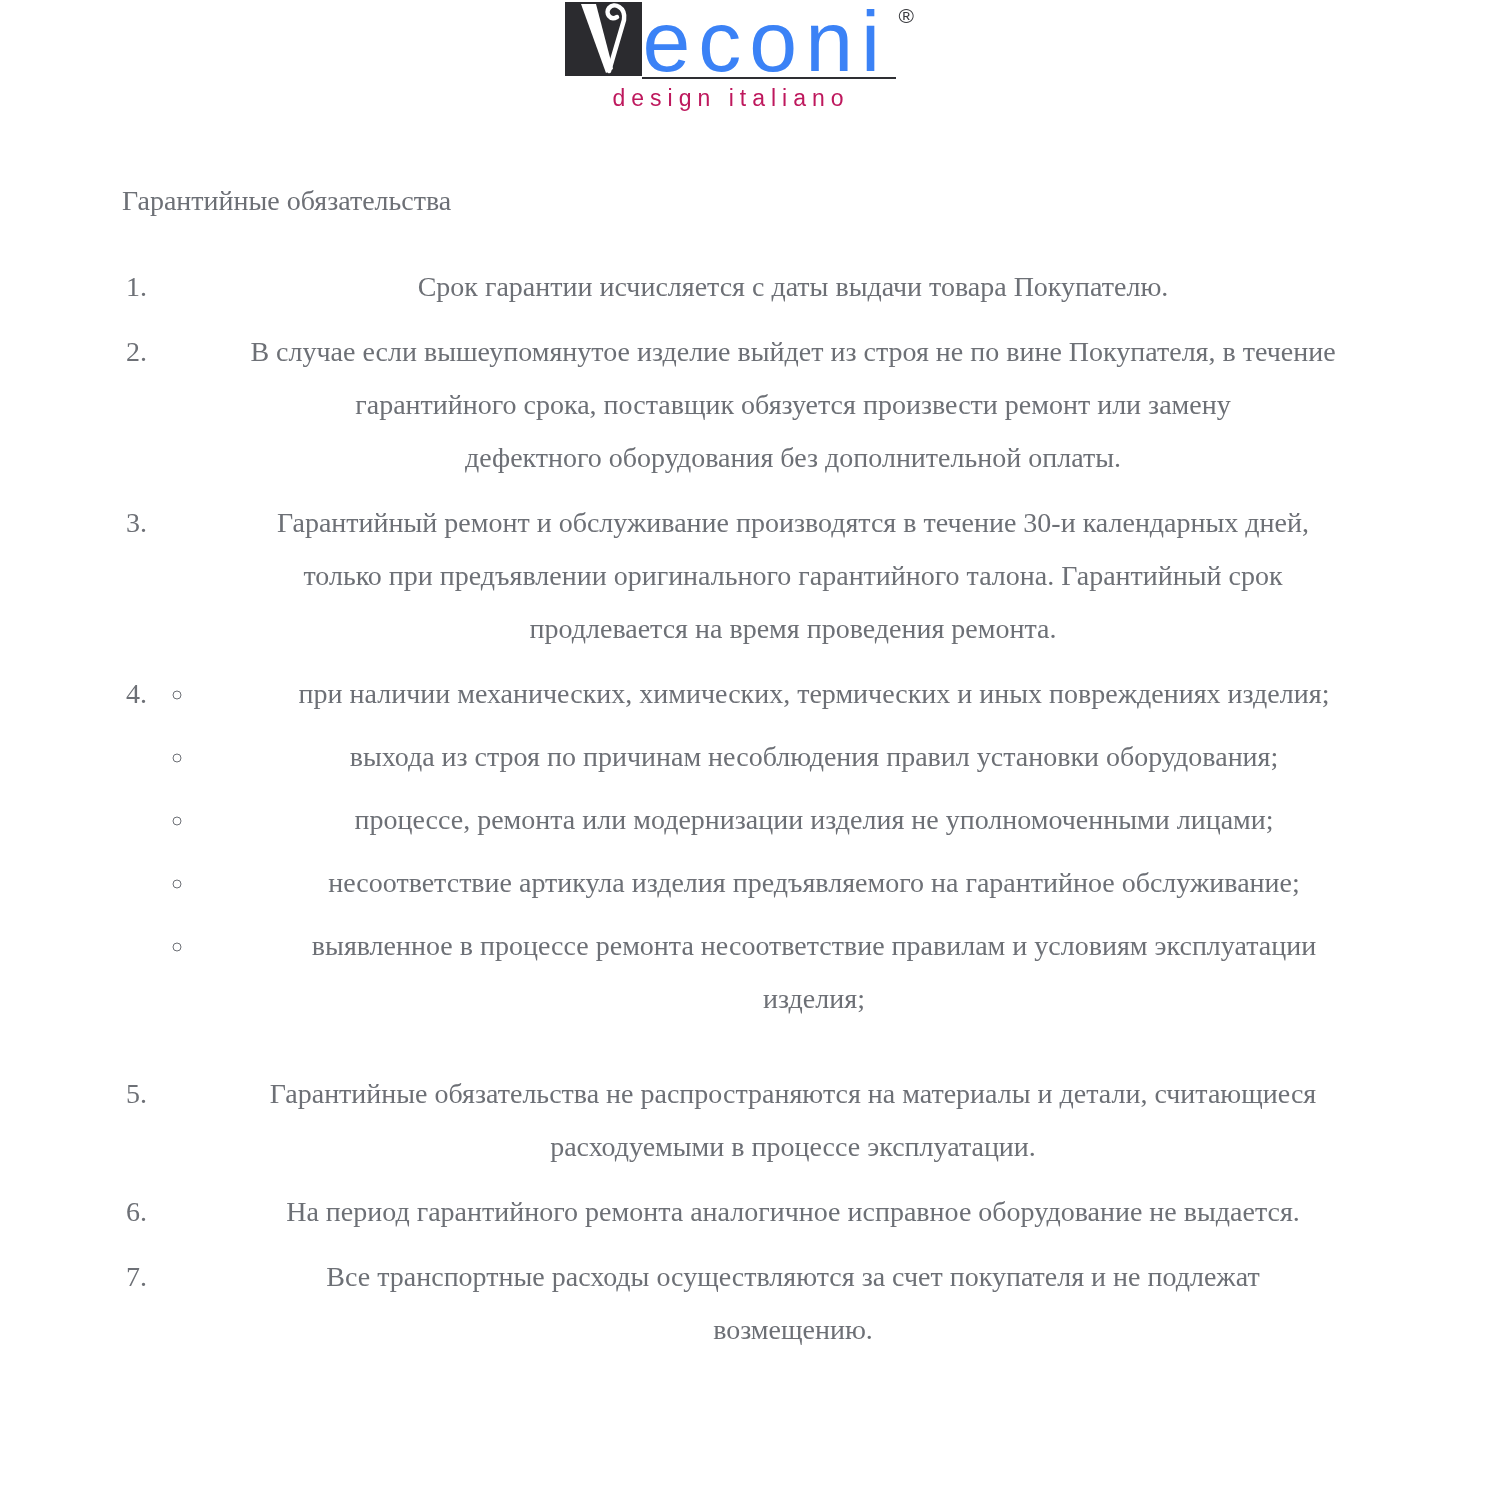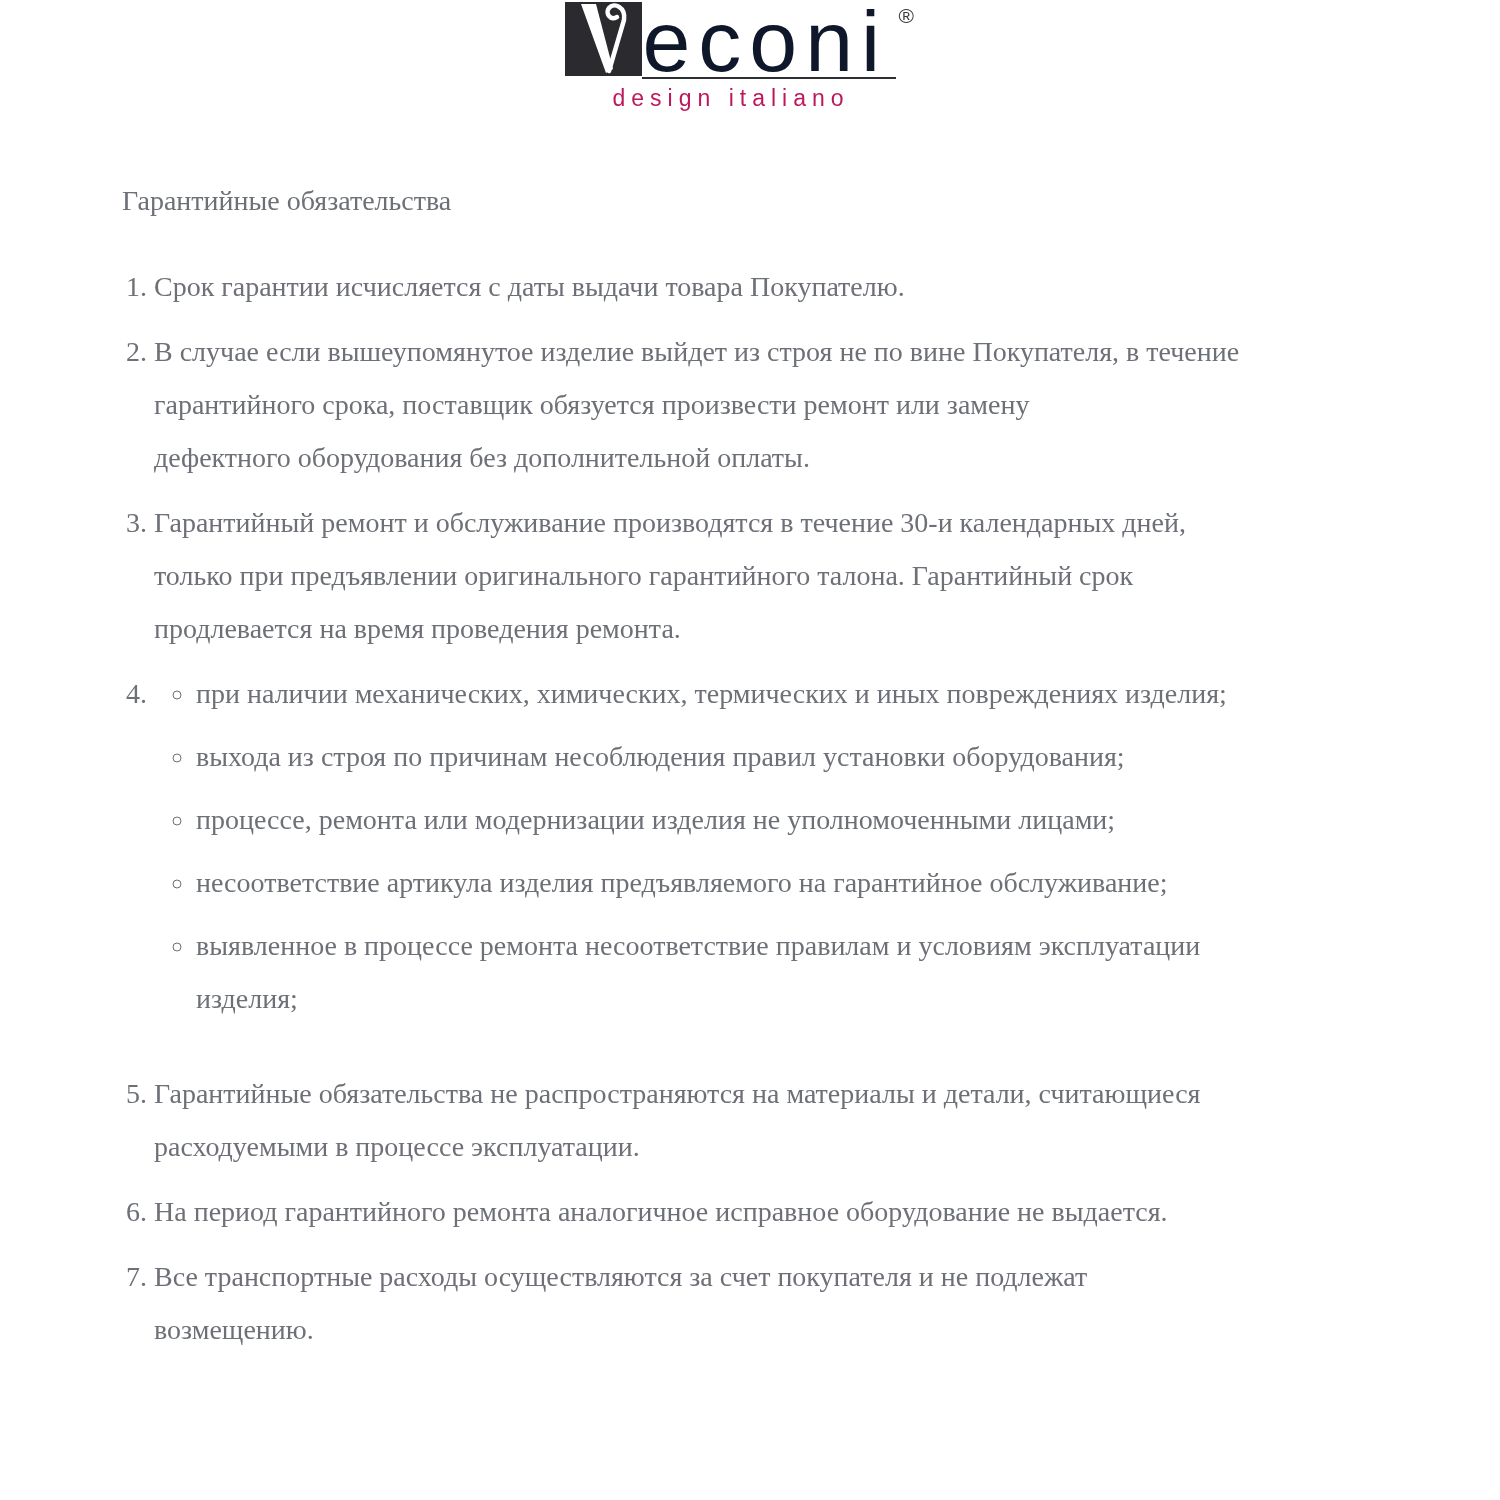--- a/index.html
+++ b/index.html
@@ -20,21 +20,21 @@
   .logo-box {
     position: absolute; left: 0; top: 0;
     width: 77px; height: 74px;
     background: #2b2b2f;
   }
   .logo-box svg { position: absolute; left: 0; top: 0; }
   .logo-econi {
     position: absolute; left: 78px; top: 5px;
     font-size: 86px; line-height: 69px;
     letter-spacing: 8px;
-    color: #0f172a;
+    color: #3b82f6;
     white-space: nowrap;
   }
   .logo-line {
     position: absolute; left: 77px; top: 75px;
     width: 254px; height: 2px;
     background: #2e2f33;
   }
   .logo-reg {
     position: absolute; left: 334px; top: 2px;
     font-size: 21px; color: #3a3b3f;
@@ -61,20 +61,21 @@
     margin: 75px 0 39px 0;
   }
   ol.items {
     margin: 0;
     padding-left: 32px;
     list-style: decimal;
   }
   ol.items > li {
     line-height: 53px;
     margin-bottom: 12px;
+    text-align: center;
   }
   ol.items > li > span,
   ul.subitems > li > span {
     white-space: pre-line;
   }
   ul.subitems {
     list-style: circle;
     padding-left: 42px;
     margin-top: 6px;
     margin-bottom: 42px;

